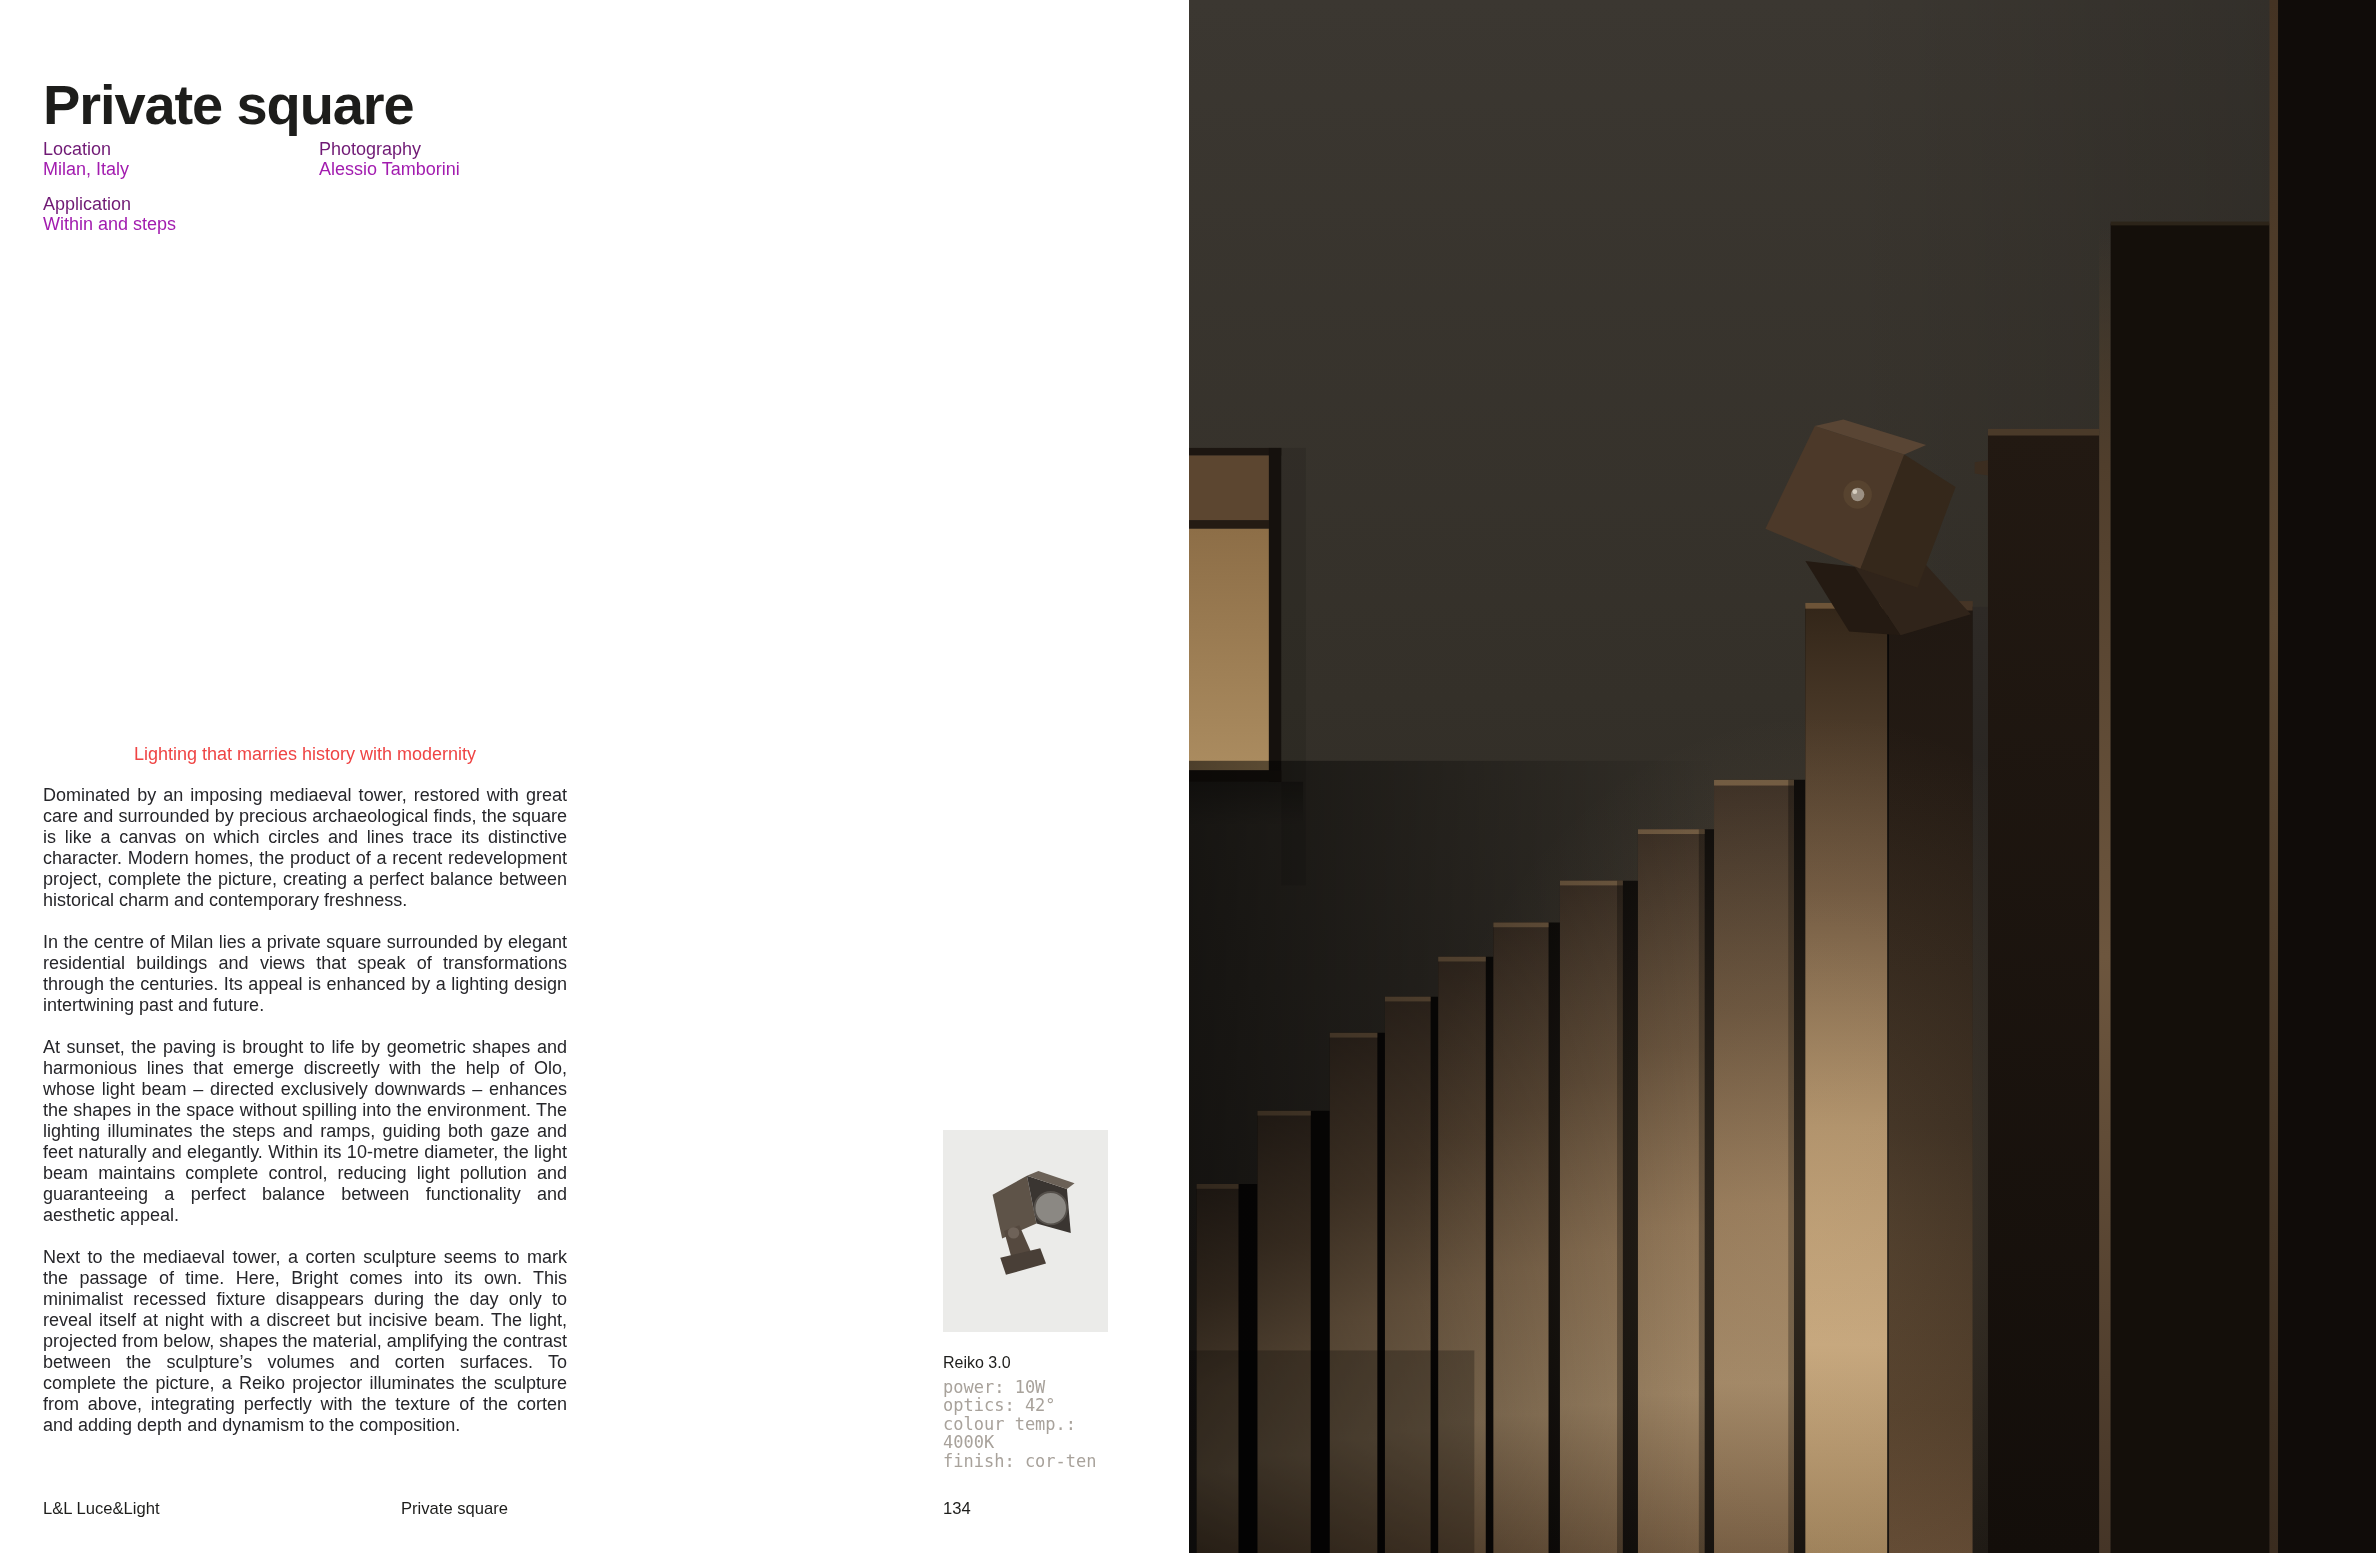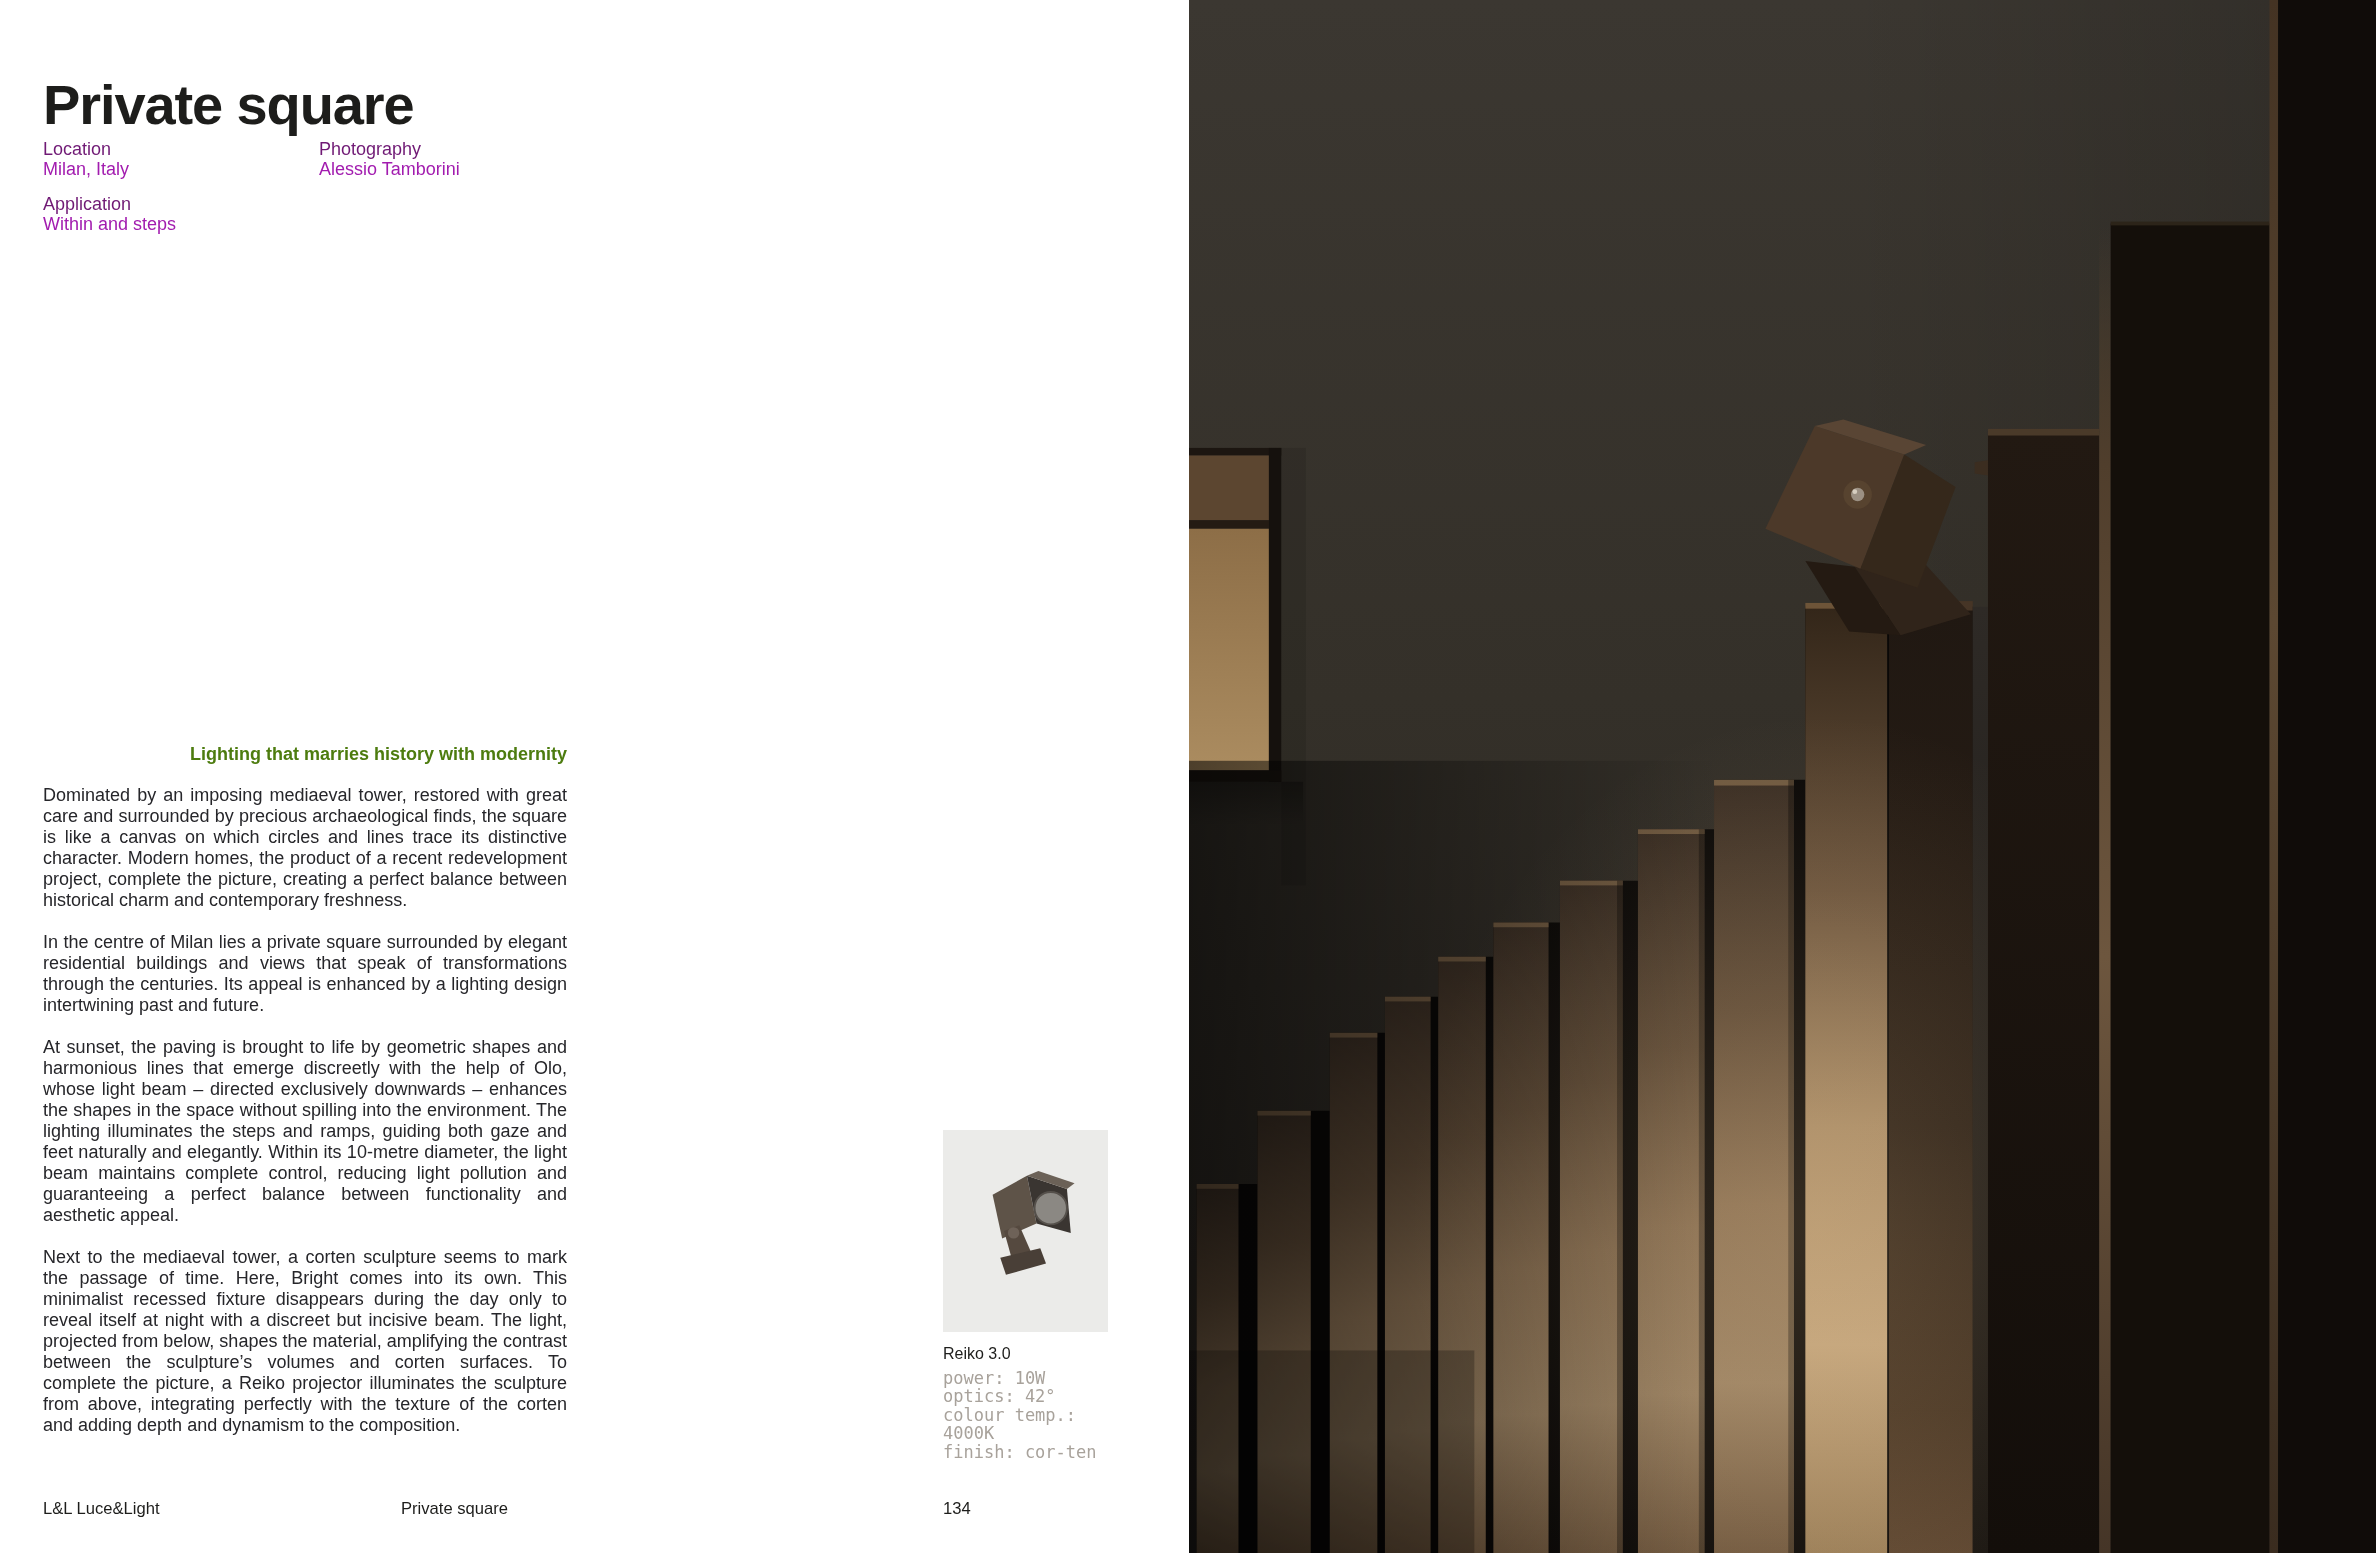--- a/index.html
+++ b/index.html
@@ -8,25 +8,25 @@
   .left-page{position:absolute;left:0;top:0;width:1189px;height:1553px;background:#ffffff;}
   .page-title{position:absolute;left:43px;top:34px;font-size:56px;font-weight:700;
               letter-spacing:-1.1px;color:#1d1d1b;}
   .meta-col{position:absolute;top:139px;}
   #meta-col-1{left:43px;} #meta-col-2{left:319px;}
   .meta-pair{margin-bottom:15px;}
   .meta-label{font-size:18px;line-height:20px;color:#701a75;}
   .meta-value{font-size:18px;line-height:20px;color:#a21caf;}
   .article{position:absolute;left:43px;top:744px;width:524px;font-size:18px;
            line-height:21px;color:#26262a;text-align:justify;}
-  .article h2{font-size:inherit;line-height:inherit;font-weight:700;margin:0 0 20px 0;color:#4d7c0f;text-align:right;}
+  .article h2{font-size:inherit;line-height:inherit;font-weight:400;margin:0 0 20px 0;color:#ef4444;text-align:center;}
   .article p{margin:0 0 21px 0;}
   .product-card{position:absolute;left:943px;top:1130px;width:165px;}
   .product-img{width:165px;height:202px;background:#ebebe9;display:block;}
-  .product-name{margin-top:13px;font-size:16px;color:#1d1d1b;}
+  .product-name{margin-top:22px;font-size:16px;color:#1d1d1b;}
   .product-specs{margin-top:5.7px;font-family:"DejaVu Sans Mono",monospace;
                  font-size:17px;line-height:18.5px;color:#a8a29b;}
   .footer-item{position:absolute;top:1499px;font-size:16.6px;color:#1d1d1b;}
   #footer-brand{left:43px;text-align:right;} #footer-project{left:401px;}
   #footer-page{left:943px;width:165px;}
   .photo-page{position:absolute;left:1189px;top:0;width:1188px;height:1553px;background:#332f2a;}
   .photo-page svg{display:block;width:1188px;height:1553px;}
 </style>
 </head>
 <body>

